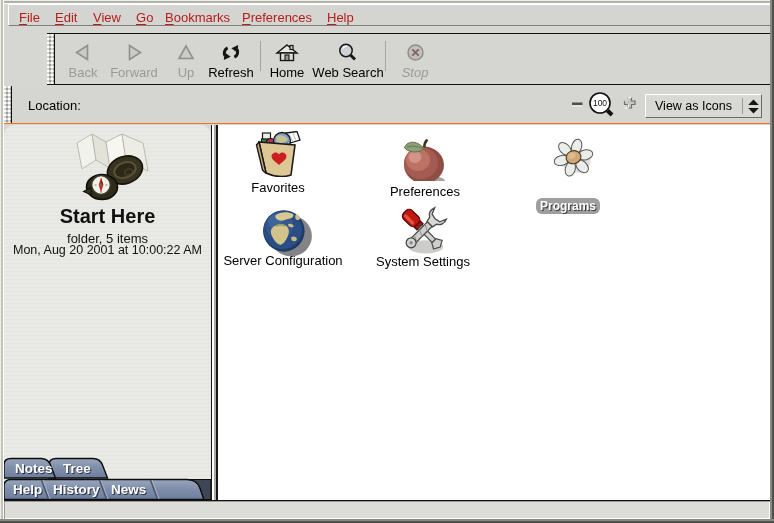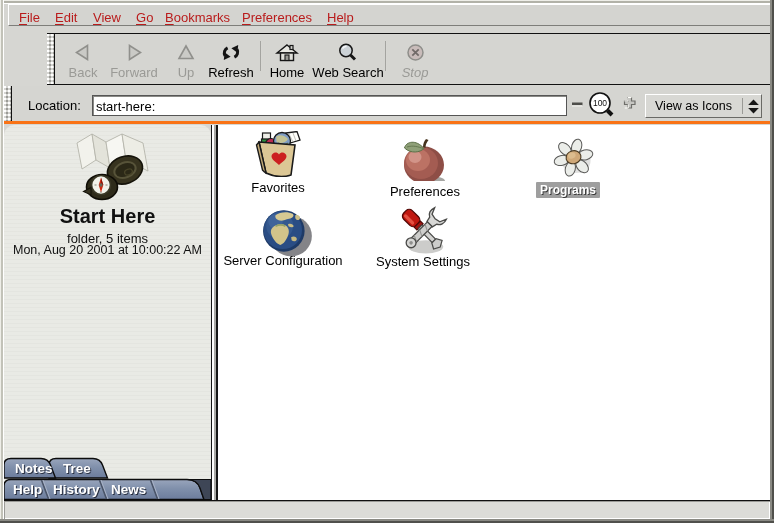--- a/index.html
+++ b/index.html
@@ -50,21 +50,21 @@
 .tbtn { position:absolute; top:7px; height:44px; text-align:center; color:#000; font-size:13px; }
 .tbtn.dis { color:#9a9a96; }
 .tbtn .ic { display:block; margin:2px auto 3px; }
 .tsep { position:absolute; top:7px; width:2px; height:30px; background:linear-gradient(to right,#8a8a86,#f0f0ec); }
 .logo { position:absolute; top:10px; left:727px; width:35px; height:35px; background:#000; }
 
 
 .locbar {
   position:absolute; left:4px; top:86px; width:766px; height:38px;
   background:#d5d5d1;
-  border-bottom:3px solid #f97316;
+  border-bottom:1px solid #f97316;
 }
 .locbar .label { position:absolute; left:24px; top:12px; font-size:13px; }
 .locfield {
   position:absolute; left:88px; top:9px; width:475px; height:21px;
   background:#fff; border:1px solid #555;
   box-shadow:inset 1px 1px 0 #8a8a86;
   font-size:13px; padding:3px 0 0 3px; color:#000;
 }
 .viewas {
   position:absolute; left:641px; top:8px; width:117px; height:24px;
@@ -98,21 +98,21 @@
 .sb-sub { position:absolute; left:0; top:106px; width:207px; text-align:center; font-size:13px; color:#111; }
 .sb-date { position:absolute; left:0; top:118px; width:207px; text-align:center; font-size:12.5px; color:#111; }
 
 
 .tabs { position:absolute; left:0px; bottom:0px; width:207px; height:43px; font-size:13px; font-weight:bold; color:#fff; }
 
 
 .item { position:absolute; text-align:center; font-size:13px; color:#000; }
 .item .lbl { margin-top:0px; }
 .badge { display:inline-block; background:#9e9e9e; color:#fff; font-weight:bold; font-size:12px;
-  border-radius:1px; padding:1px 4px 1px; text-shadow:1px 1px 0 #3a3a3a; }
+  border-radius:6px; padding:1px 4px 1px; text-shadow:1px 1px 0 #3a3a3a;margin-top:16px; }
 
 
 .statusbar {
   position:absolute; left:4px; top:500px; width:766px; height:19px;
   background:#dcdcd8; border-top:1px solid #111;
   box-shadow:inset 1px 1px 0 #9a9a96, inset -1px -1px 0 #ffffff;
 }
 </style>
 </head>
 <body>
@@ -177,21 +177,20 @@
         <ellipse cx="22" cy="8.5" rx="1.8" ry="2.5" transform="rotate(8 22 8.5)"></ellipse>
         <ellipse cx="8" cy="17" rx="1.6" ry="2.2" transform="rotate(-40 8 17)"></ellipse>
         </g>
       </svg>
     </div>
   </div>
 
   <div class="locbar">
     <div class="grip"></div>
     <div class="label">Location:</div>
-    <div class="locfield">start-here:</div>
     <svg style="position:absolute;left:562px;top:6px" width="74" height="26" viewBox="0 0 74 26">
       <rect x="6" y="10.5" width="10.5" height="3.2" fill="#4e4e4a"></rect>
       <rect x="6" y="13.2" width="10.5" height="1.2" fill="#fcfcf8"></rect>
       <circle cx="34" cy="11" r="10" fill="#fff" stroke="#111" stroke-width="1.6"></circle>
       <text x="34" y="14" font-size="8.5" text-anchor="middle" fill="#111" font-family="Liberation Sans">100</text>
       <line x1="41.5" y1="18.5" x2="46" y2="23" stroke="#111" stroke-width="4"></line>
       <path d="M58.5 9 h3.5 v-3.5 h3.5 v3.5 h3.5 v3.5 h-3.5 v3.5 h-3.5 v-3.5 h-3.5 Z" fill="#c6c6c2" stroke="#6e6e6a" stroke-width="1.2"></path>
       <path d="M58.5 9 h3.5 v-3.5 h3.5 M62.3 12.2 v3.8 h-3.5" fill="none" stroke="#fdfdf9" stroke-width="1"></path>
     </svg>
     <div class="viewas">

